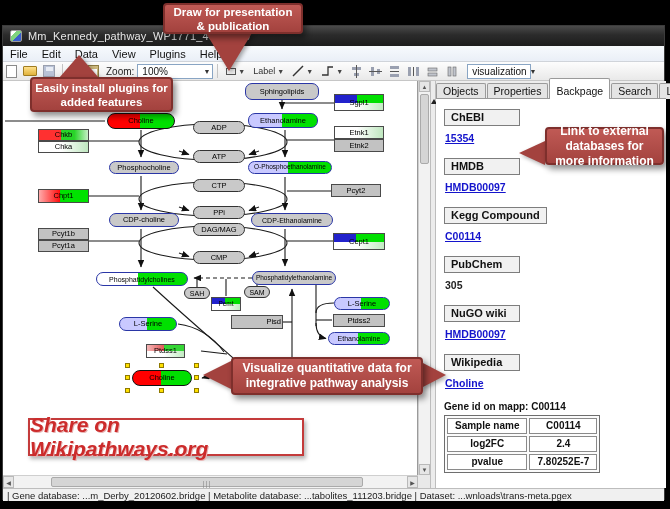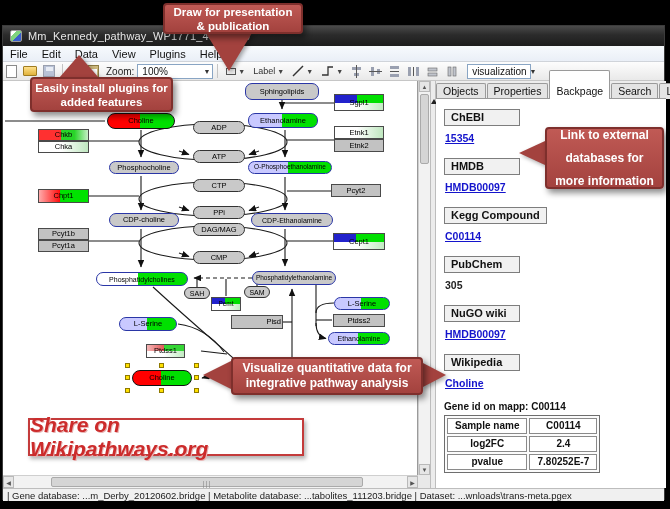--- a/index.html
+++ b/index.html
@@ -55,21 +55,21 @@
   .thumb { position:absolute; background:#d5d5d5; border:1px solid #aaa; border-radius:2px; }
   .grip { position:absolute; left:50%; top:2px; transform:translateX(-50%); color:#888; font-size:7px; letter-spacing:1px; }
   .corner { position:absolute; left:415px; top:449px; width:12px; height:13px; background:#e9e9e9; }
   .statusbar { position:absolute; left:0; top:462px; width:100%; height:13px; background:#f0f0f0; border-top:1px solid #bdbdbd; font-size:9.5px; color:#1a1a1a; display:flex; align-items:center; padding-left:4px; white-space:nowrap; overflow:hidden; }
 
   
   .splitter { position:absolute; left:427px; top:55px; width:6px; height:407px; background:#ececec; border-left:1px solid #bdbdbd; border-right:1px solid #bdbdbd; }
   .splitter:after { content:""; position:absolute; left:0; top:18px; border-left:3px solid transparent; border-right:3px solid transparent; border-bottom:5px solid #222; }
   .tabsrow { position:absolute; left:433px; top:55px; width:230px; height:17px; background:#ededed; display:flex; align-items:flex-end; }
   .tab { font-size:10.5px; color:#111; background:#e4e4e4; border:1px solid #9a9a9a; border-bottom:none; border-radius:2px 2px 0 0; padding:1px 6px 2px; margin-right:1px; position:relative; top:1px; }
-  .tab.active { background:#fff; font-weight:normal; padding-top:14px; z-index:2; }
+  .tab.active { background:#fff; font-weight:normal; padding-top:6px; z-index:2; }
   .panel { position:absolute; left:433px; top:72px; width:230px; height:390px; background:#fff; border-top:1px solid #9a9a9a; padding:8px 0 0 8px; overflow:hidden; }
   .bp-head { display:inline-block; border:1px solid #7d7d7d; background:#f1f1f1; font-weight:bold; font-size:11px; padding:1px 6px 2px; min-width:76px; color:#111; }
   .bp-link { font-size:10.5px; font-weight:bold; color:#1414cc; text-decoration:underline; margin:6px 0 12px 1px; display:block; width:max-content; }
   .bp-val { font-size:10.5px; font-weight:bold; color:#222; margin:6px 0 12px 1px; display:block; }
   .exp-title { font-size:12px; font-weight:bold; color:#111; margin:4px 0 10px; }
   .geneid { font-size:10px; font-weight:bold; color:#111; margin-bottom:3px; }
   table.exp { border:1px solid #6e6e6e; border-spacing:2px; background:#fbfbfb; }
   table.exp td { border:1px solid #8a8a8a; background:#fff; font-size:10px; font-weight:bold; color:#111; text-align:center; padding:1px 7px 2px; min-width:52px; }
 
   
@@ -426,21 +426,21 @@
 
   <div class="callout" style="left:163px;top:3px;width:140px;height:31px;font-size:11.5px;line-height:14px;">Draw for presentation
 &amp; publication</div>
   <div class="tri" style="left:206px;top:33px;border-left:23px solid transparent;border-right:23px solid transparent;border-top:38px solid #a3423e;"></div>
 
   <div class="tri" style="left:59px;top:55px;border-left:20px solid transparent;border-right:20px solid transparent;border-bottom:23px solid #a3423e;"></div>
   <div class="callout" style="left:30px;top:77px;width:143px;height:35px;font-size:11.5px;line-height:14px;">Easily install plugins for
 added features</div>
 
   <div class="tri" style="left:519px;top:141px;border-top:12px solid transparent;border-bottom:12px solid transparent;border-right:26px solid #a3423e;"></div>
-  <div class="callout" style="left:545px;top:127px;width:119px;height:62px;font-size:12px;line-height:23px;">Link  to external
+  <div class="callout" style="left:545px;top:127px;width:119px;height:38px;font-size:12px;line-height:15px;">Link  to external
 databases  for
 more information</div>
 
   <div class="tri" style="left:203px;top:361px;border-top:14px solid transparent;border-bottom:14px solid transparent;border-right:28px solid #a3423e;"></div>
   <div class="tri" style="left:421px;top:362px;border-top:13px solid transparent;border-bottom:13px solid transparent;border-left:25px solid #a3423e;"></div>
   <div class="callout" style="left:231px;top:357px;width:192px;height:38px;font-size:12px;line-height:15px;">Visualize quantitative data  for
 integrative pathway analysis</div>
 
   <div class="share">Share on Wikipathways.org</div>
 </div>

